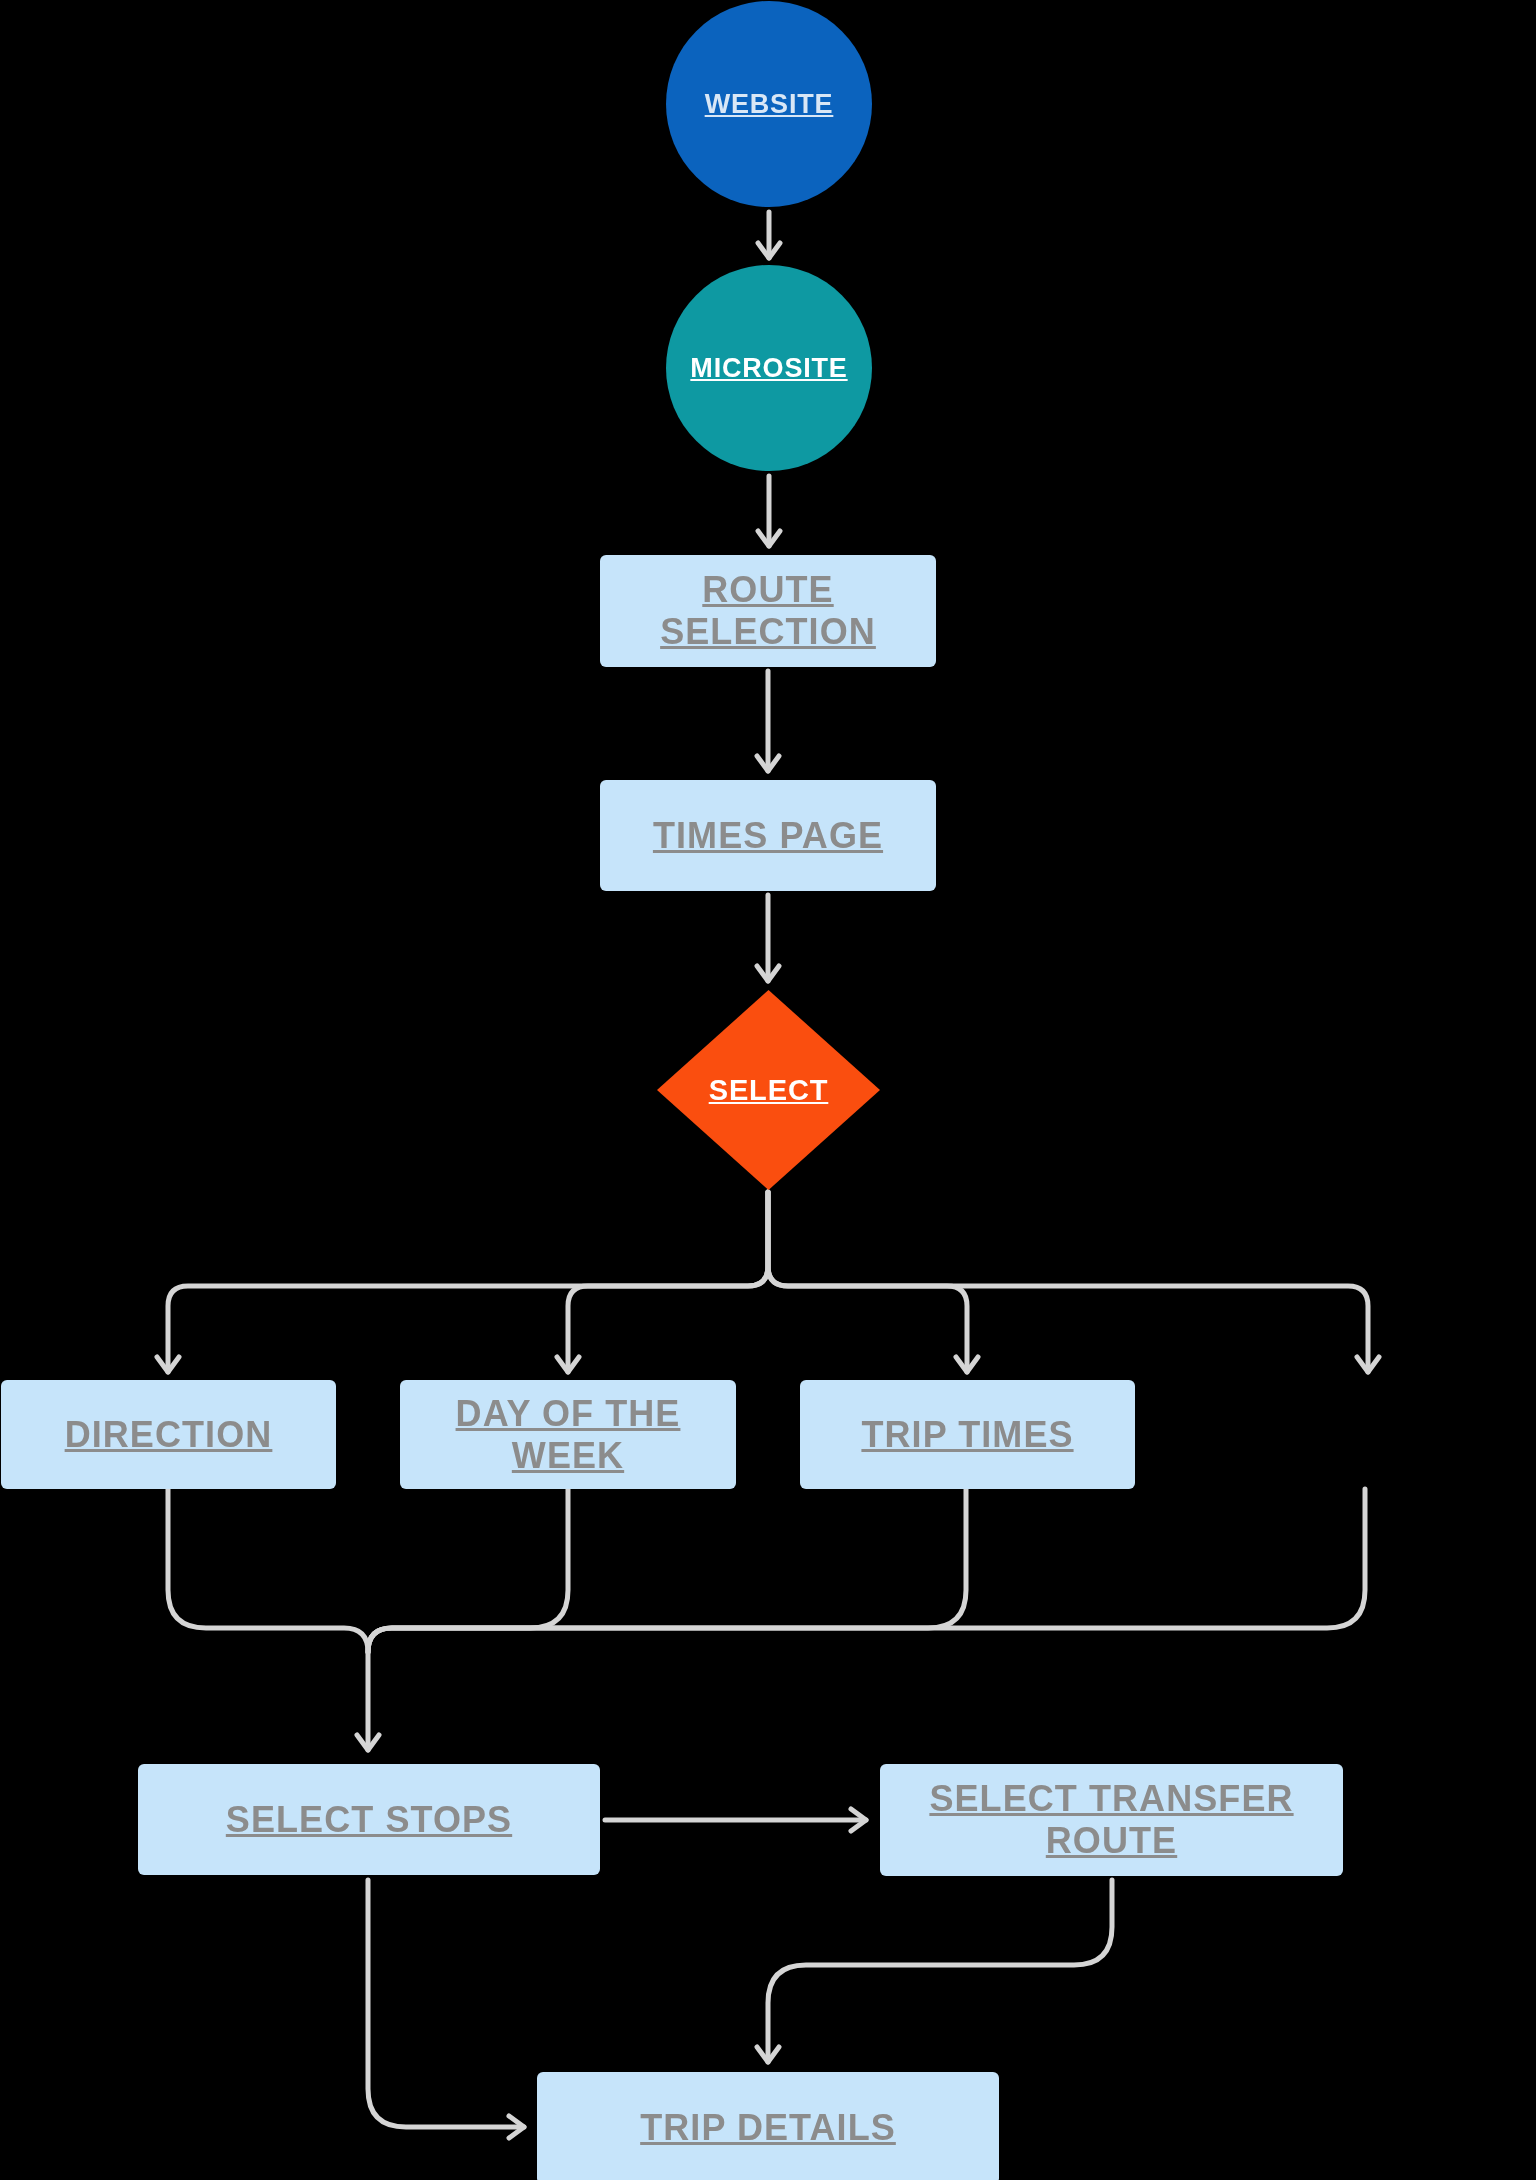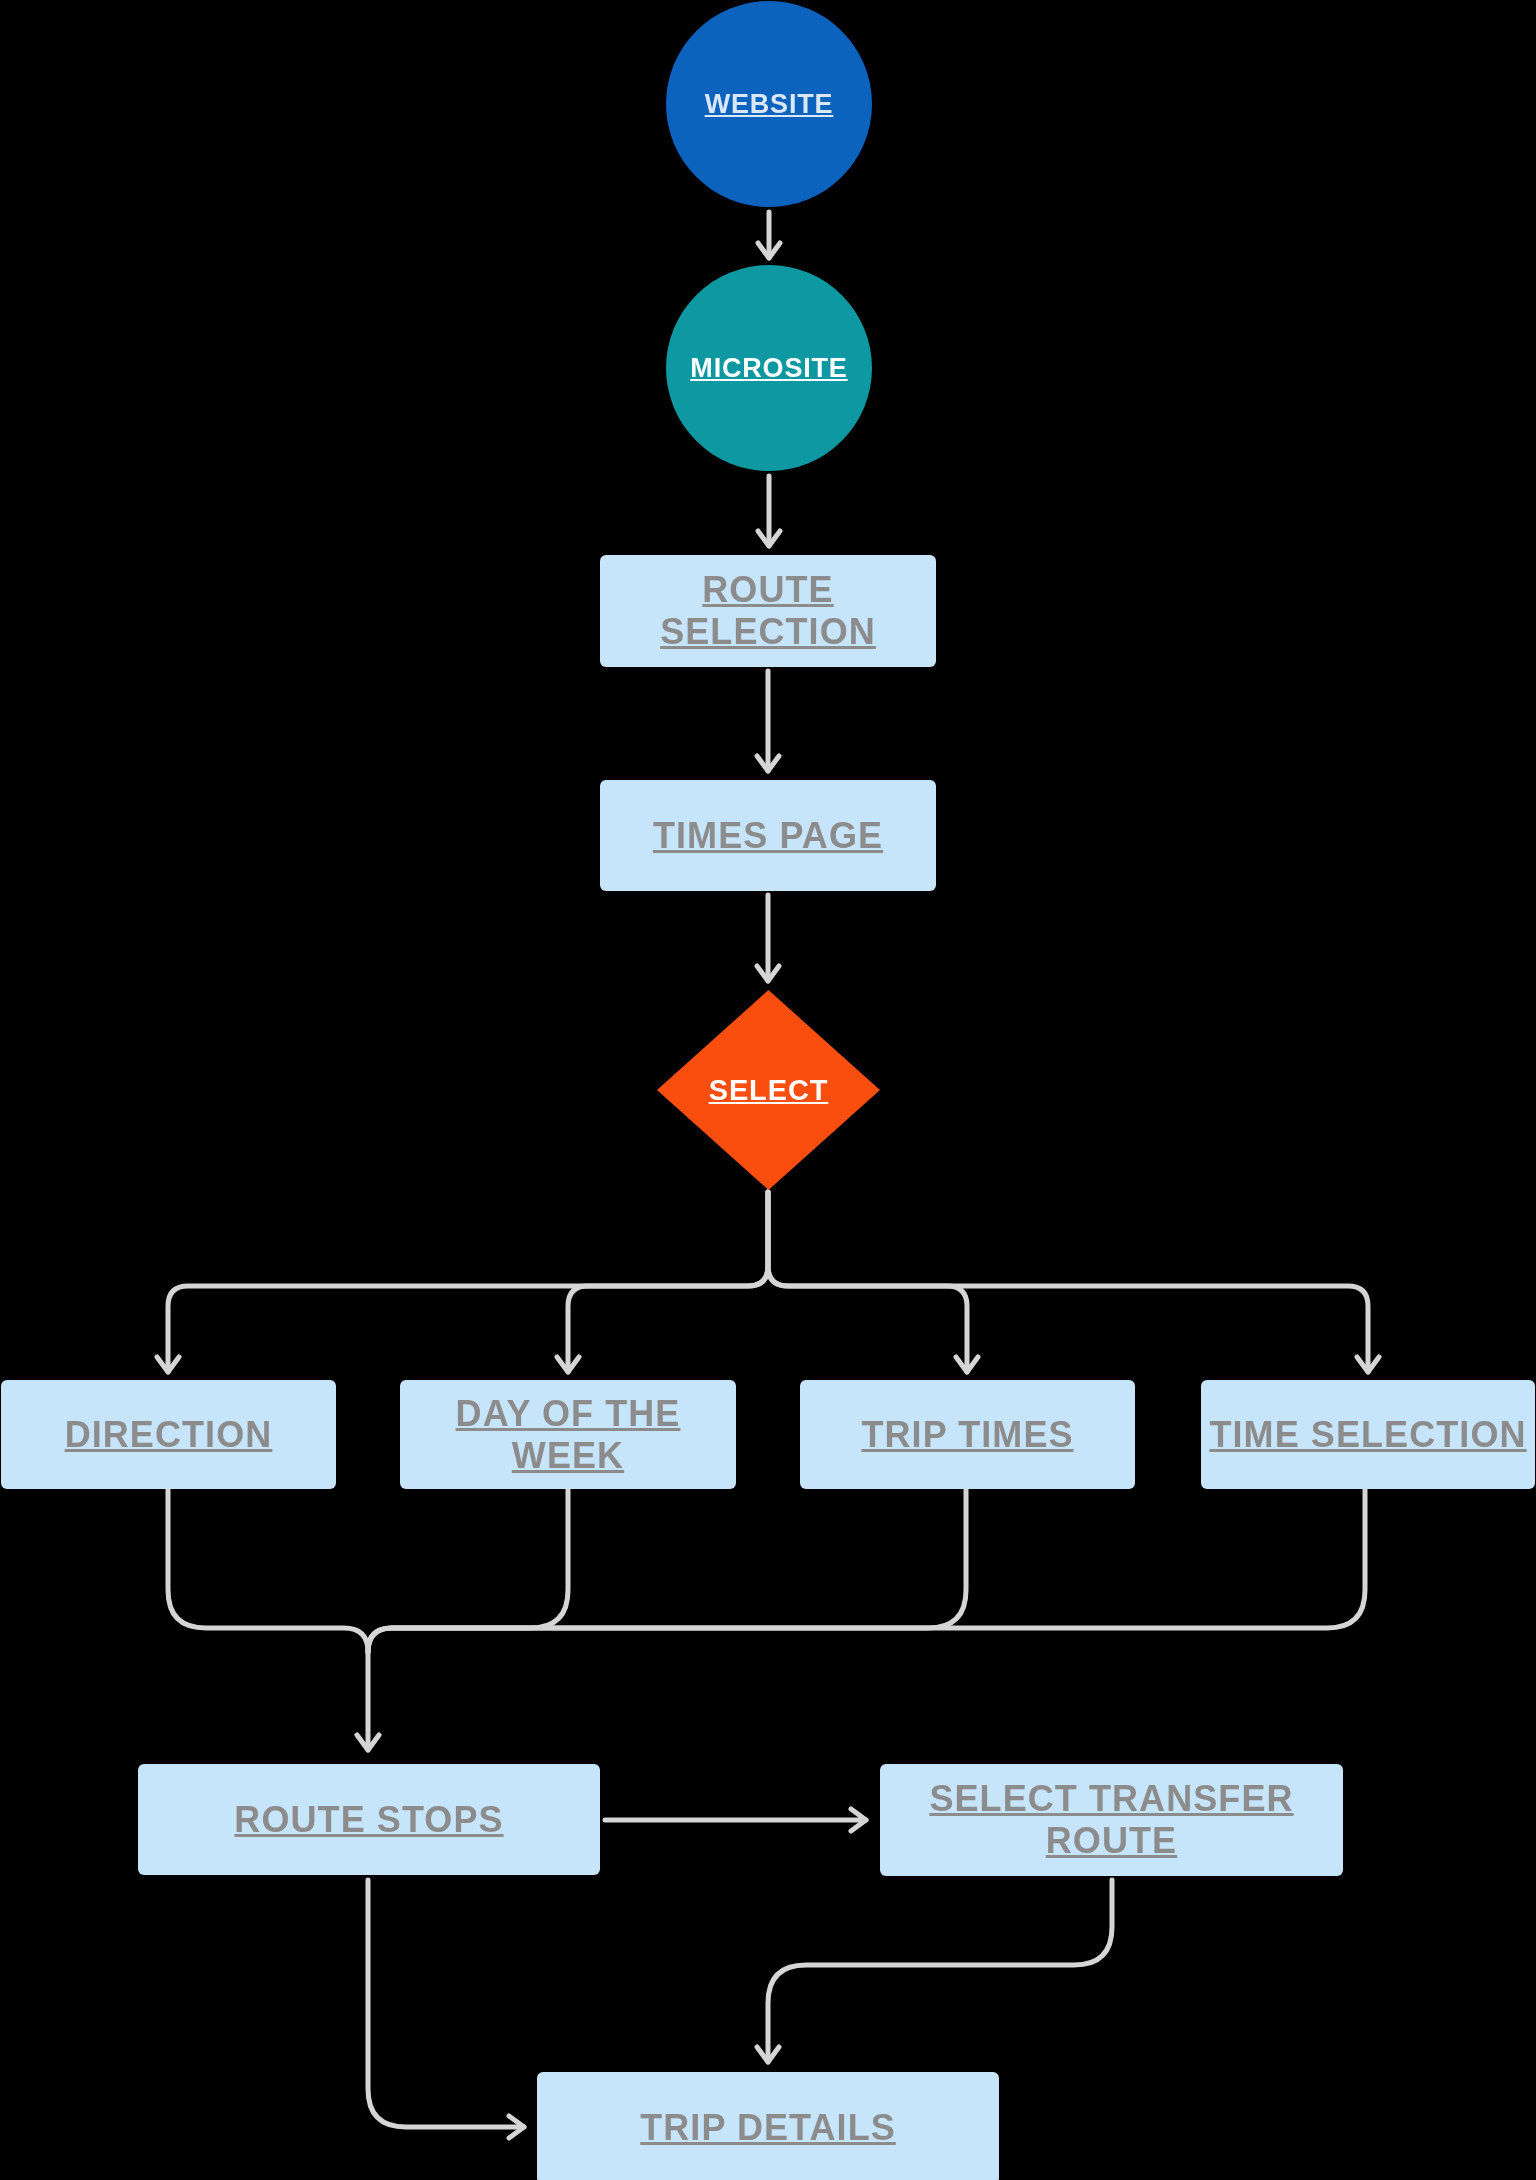--- a/index.html
+++ b/index.html
@@ -107,26 +107,23 @@
   </div>
 
   <div class="node box day-of-week">
     <span>DAY OF THE WEEK</span>
   </div>
 
   <div class="node box trip-times">
     <span>TRIP TIMES</span>
   </div>
 
-  <div class="node box time-selection">
-    <span>TIME SELECTION</span>
-  </div>
 
   <div class="node box select-stops">
-    <span>ROUTE STOPS</span>
+    <span>SELECT STOPS</span>
   </div>
 
   <div class="node box select-transfer-route">
     <span>SELECT TRANSFER ROUTE</span>
   </div>
 
   <div class="node box trip-details">
     <span>TRIP DETAILS</span>
   </div>
 

